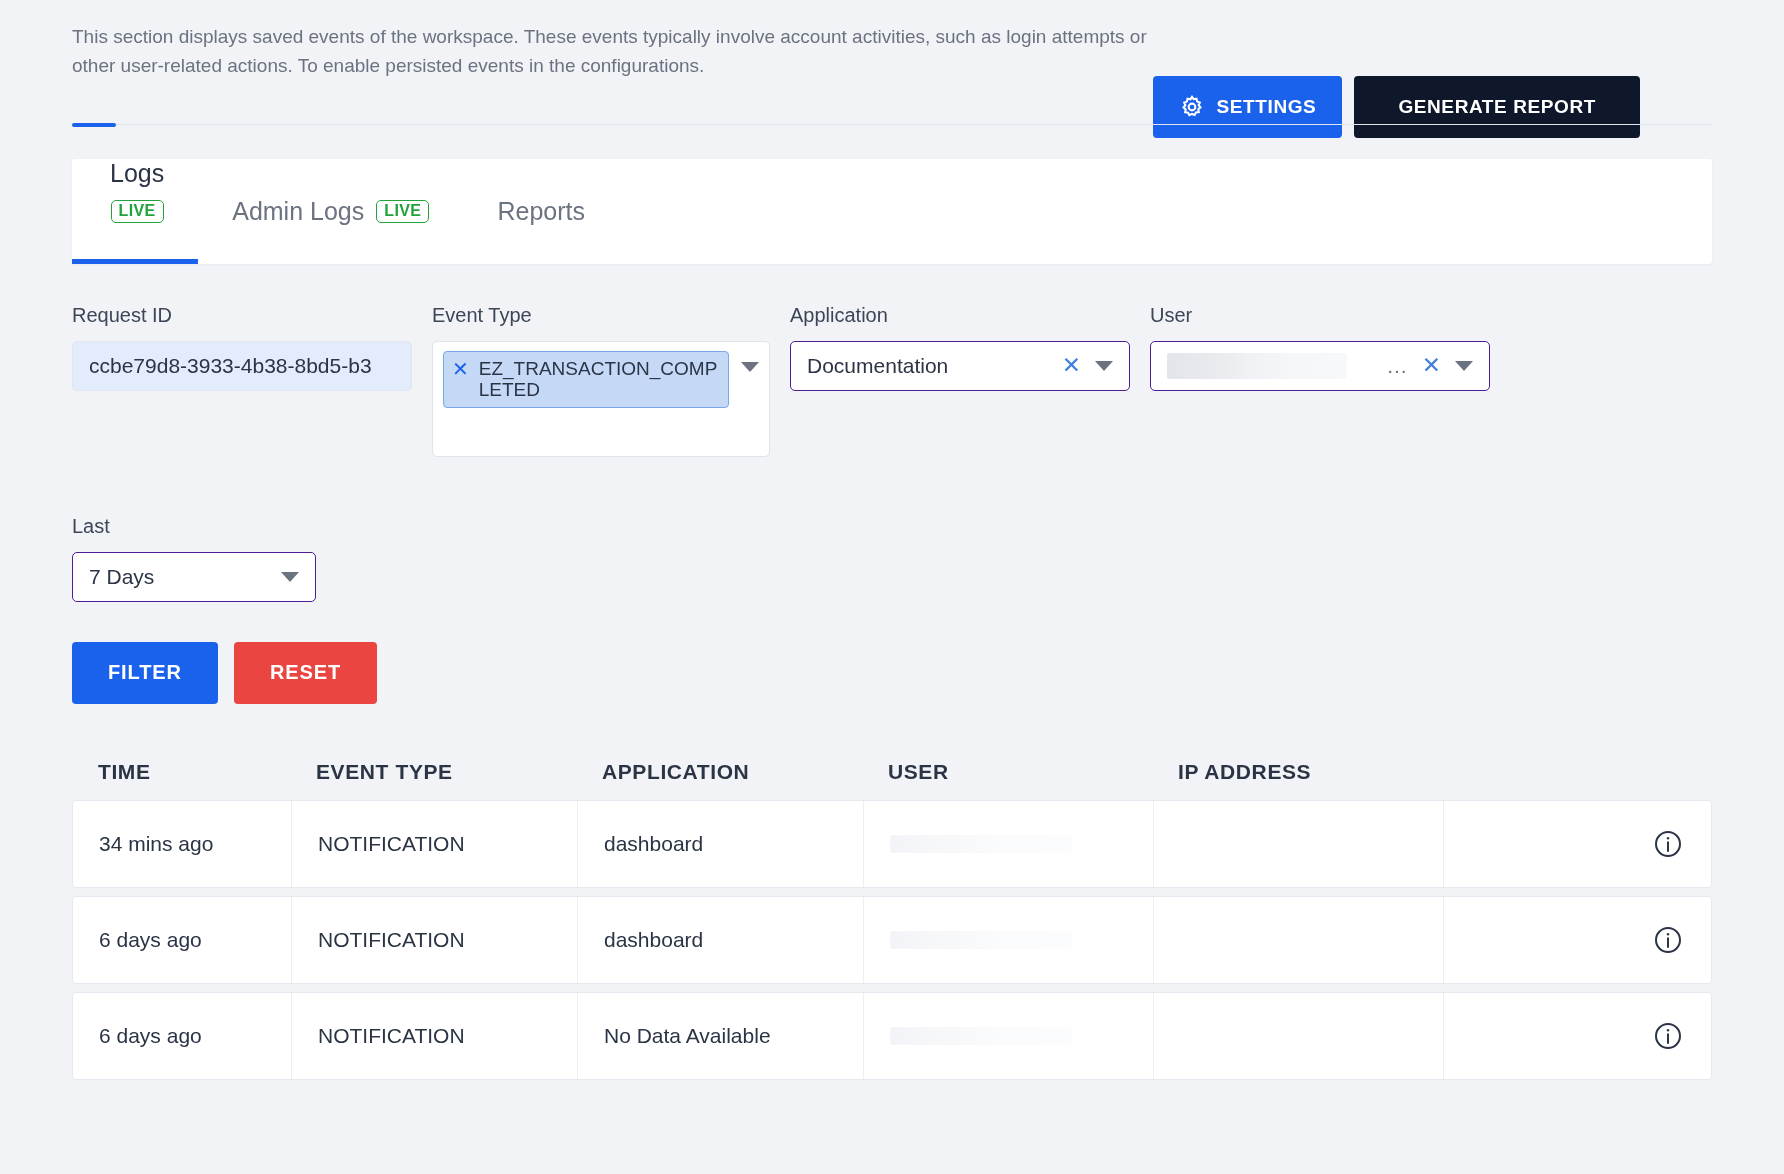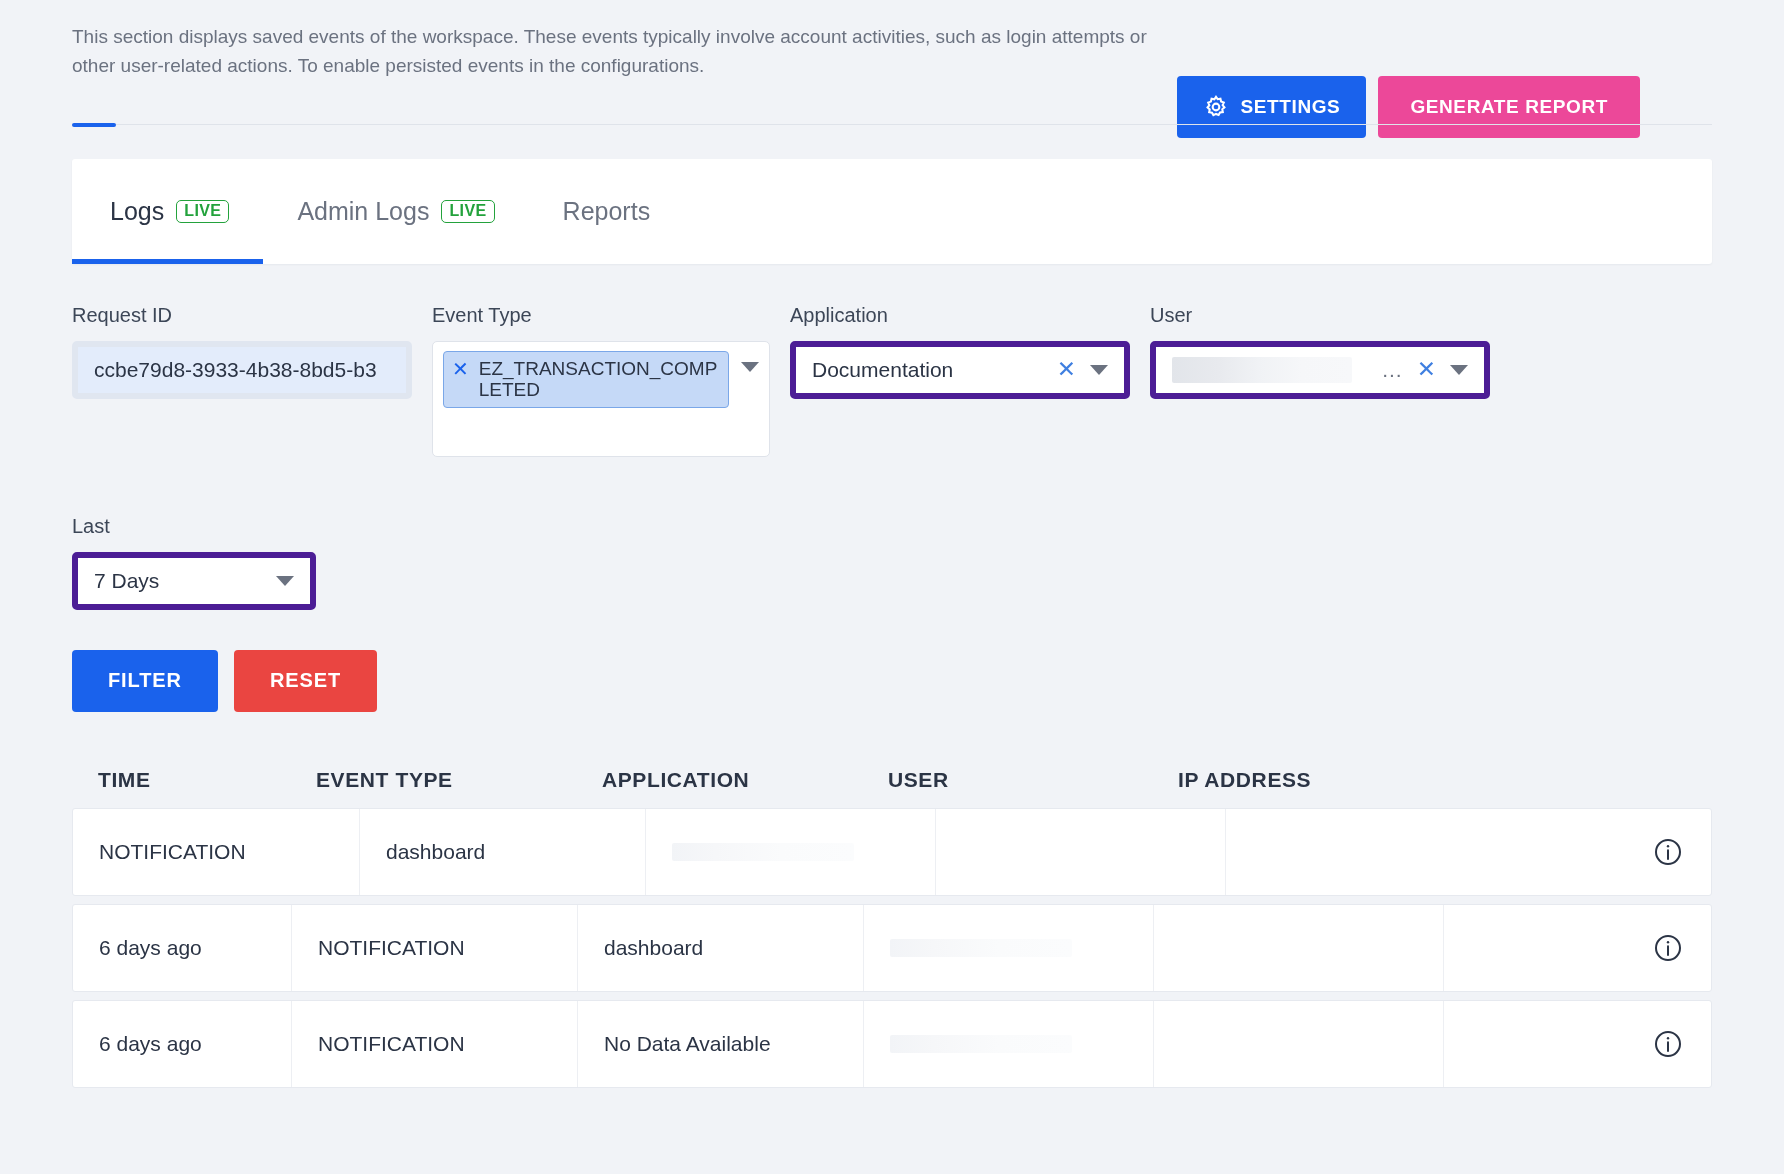--- a/index.html
+++ b/index.html
@@ -26,58 +26,58 @@
     position: absolute; right: 72px; top: 76px;
     display: flex; gap: 12px; align-items: center;
   }
   .btn {
     border: none; border-radius: 4px; cursor: pointer;
     font-family: "Liberation Sans", sans-serif;
     font-size: 19px; font-weight: bold; letter-spacing: 0.6px;
     display: inline-flex; align-items: center; justify-content: center; gap: 12px;
   }
   .btn-settings { background: #1a62ec; color: #fff; height: 62px; padding: 0 26px; }
-  .btn-generate { background: #ec4899; color: #fff; height: 62px; padding: 0 32px; }
+  .btn-generate { background: #0f172a; color: #fff; height: 62px; padding: 0 44px; }
   .gear { display: inline-block; width: 26px; height: 26px; }
 
   
   .rule-wrap { margin-top: 42px; position: relative; height: 4px; }
   .rule { position: absolute; left: 0; right: 0; top: 1px; height: 1px; background: #dfe3ea; }
   .rule-accent { position: absolute; left: 0; top: 0; width: 44px; height: 4px; background: #1a62ec; border-radius: 2px; }
 
   
   .tabs-card {
     margin-top: 32px; background: #fff; border-radius: 3px;
     height: 105px; display: flex; align-items: stretch;
     box-shadow: 0 1px 2px rgba(20,30,60,.05);
   }
   .tab {
     display: flex; align-items: center; gap: 12px;
     padding: 0 34px; cursor: pointer; position: relative;
     font-size: 25px; color: #6b7280; font-weight: 400;
   }
   .tab:first-child { padding-left: 38px; }
-  .tab.active { color: #2b3445; }
+  .tab.active { color: #2b3445; flex-direction: column; }
   .tab.active::after {
     content: ""; position: absolute; left: 0; right: 0; bottom: 0;
     height: 5px; background: #1a62ec;
   }
   .live-badge {
     border: 1px solid #23a23c; color: #23a23c;
     font-size: 16px; font-weight: bold; letter-spacing: .4px;
     border-radius: 5px; padding: 2px 7px 3px 7px; line-height: 1;
   }
 
   
   .filters { margin-top: 40px; display: flex; gap: 20px; align-items: flex-start; }
   .field { position: relative; }
   .field-label { font-size: 20px; color: #3c4657; margin-bottom: 14px; display: block; }
 
   .input-box {
-    height: 58px; border: 6px solid #4c1d95; border-radius: 5px;
+    height: 50px; border: 1px solid #4c1d95; border-radius: 5px;
     background: #fff; display: flex; align-items: center;
     padding: 0 16px; font-size: 21px; color: #2b3445;
   }
   .input-selected {
     background: #e3ecfb; border-color: #e0e6f0; color: #2b3445;
     overflow: hidden; white-space: nowrap;
   }
   .w-request { width: 340px; }
   .w-app     { width: 340px; justify-content: flex-end; }
   .w-user    { width: 340px; }
@@ -272,20 +272,21 @@
     <div class="thead">
       <div class="cell c-time">TIME</div>
       <div class="cell c-event">EVENT TYPE</div>
       <div class="cell c-app">APPLICATION</div>
       <div class="cell c-user">USER</div>
       <div class="cell c-ip">IP ADDRESS</div>
       <div class="cell c-info"></div>
     </div>
 
     <div class="trow">
+      <div class="cell c-time">34 mins ago</div>
       <div class="cell c-event">NOTIFICATION</div>
       <div class="cell c-app">dashboard</div>
       <div class="cell c-user">
         <span class="redact-sm" style="width:182px"></span>
       </div>
       <div class="cell c-ip"></div>
       <div class="cell c-info">
         <span class="info-icon">
           <svg viewBox="0 0 24 24" width="30" height="30" fill="none" stroke="#2b3445" stroke-width="1.6">
             <circle cx="12" cy="12" r="9.6"></circle>

